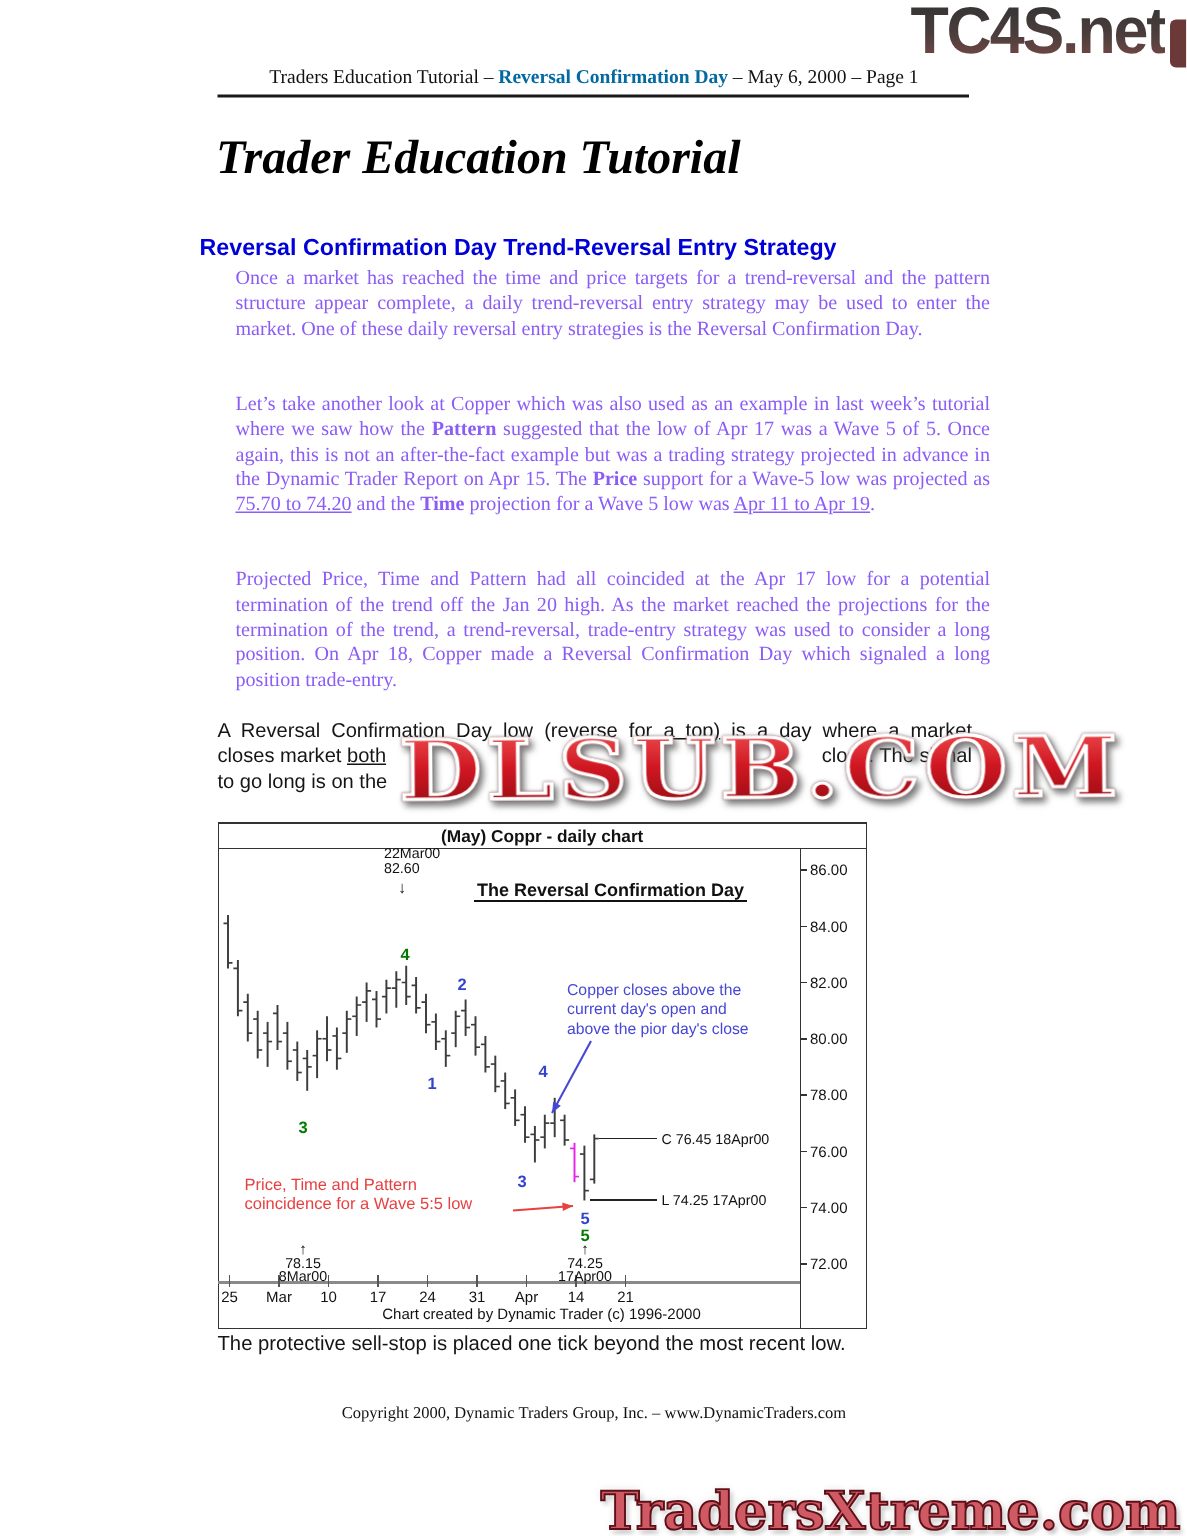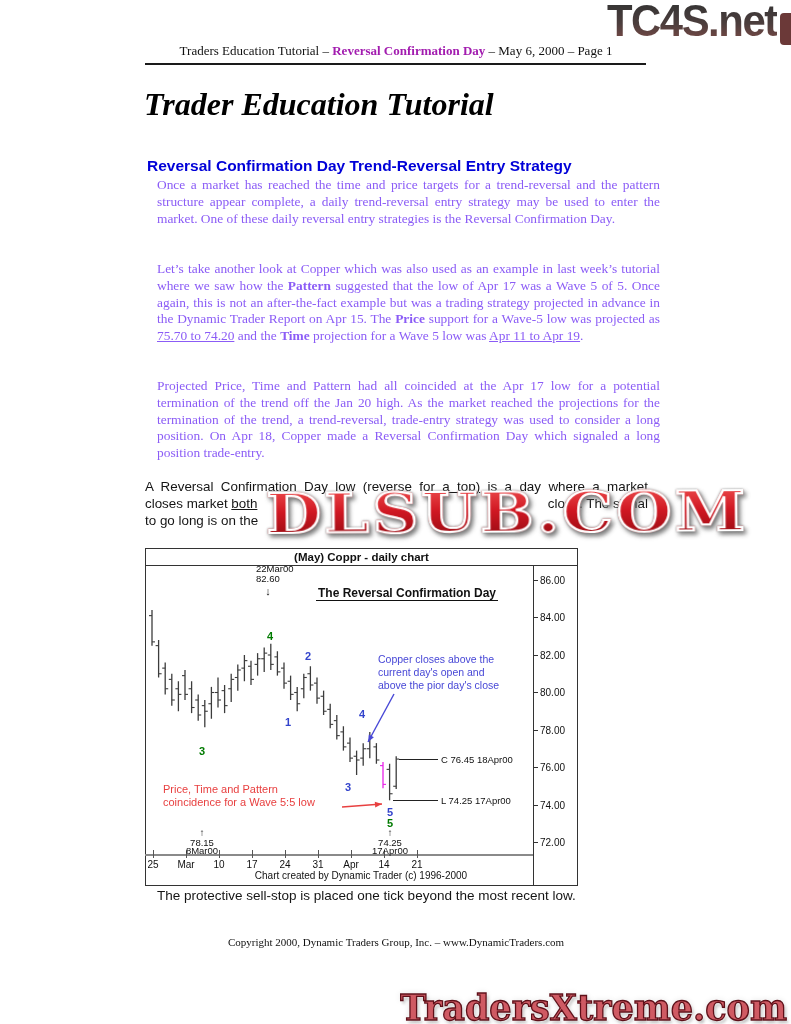--- a/index.html
+++ b/index.html
@@ -11,26 +11,26 @@
         font-weight:800;font-size:44px;letter-spacing:-1.5px;transform:scaleX(.95);
         transform-origin:right top;
         background:linear-gradient(180deg,#343434 12%,#4c3e3d 55%,#7b4a46 92%);
         -webkit-background-clip:text;background-clip:text;color:transparent;}
   .tc4s-frag{position:absolute;top:13px;right:0;width:11px;height:32px;background:#6b3938;
         border-radius:4px 0 0 4px;}
 
   
   .doc-header{position:absolute;left:145px;top:43px;width:502px;text-align:center;
         font-family:"Liberation Serif",serif;font-size:13px;color:#111;}
-  .doc-header .hl{color:#a21caf;font-weight:bold;}
+  .doc-header .hl{color:#0369a1;font-weight:bold;}
   .rule{position:absolute;left:145px;top:63px;width:501px;border-top:2px solid #1a1a1a;}
 
   .big-title{position:absolute;left:144px;top:86px;font-family:"Liberation Serif",serif;
         font-style:italic;font-weight:bold;font-size:32px;color:#000000;}
-  .section-h{position:absolute;left:147px;top:157px;font-size:15.5px;font-weight:bold;color:#0000d8;}
+  .section-h{position:absolute;left:133px;top:157px;font-size:15.5px;font-weight:bold;color:#0000d8;}
 
   .para{position:absolute;left:157px;width:503px;font-size:13.4px;line-height:16.75px;
         text-align:justify;color:#8b5cf6;font-family:Liberation Serif, serif;}
   #p1{top:177px;} #p2{top:261px;} #p3{top:378px;}
   .p4line{position:absolute;left:145px;width:503px;font-size:13.4px;line-height:16.75px;color:#151515;}
   #p4l1{top:479px;text-align:justify;text-align-last:justify;}
   #p4l2{top:496px;display:flex;justify-content:space-between;}
   #p4l3{top:513px;}
 
   
@@ -38,21 +38,21 @@
         font-family:"DejaVu Serif",serif;font-weight:bold;font-size:55px;letter-spacing:3px;
         transform:scaleX(1.15) rotate(-.4deg);transform-origin:left top;
         background:linear-gradient(180deg,#ef5050 8%,#d01722 48%,#8f0a10 95%);
         -webkit-background-clip:text;background-clip:text;color:transparent;
         -webkit-text-stroke:2.2px #fff;
         filter:drop-shadow(2px 3px 2px rgba(70,70,70,.55)) drop-shadow(0 0 1px rgba(130,130,130,.9));}
 
   .chart-wrap{position:absolute;left:145px;top:548px;width:433px;height:338px;}
   svg text{font-family:"Liberation Sans",sans-serif;}
 
-  .note{position:absolute;left:157px;top:888px;font-size:13.5px;color:#151515;}
+  .note{position:absolute;left:145px;top:888px;font-size:13.5px;color:#151515;}
   .copyright{position:absolute;left:145px;top:936px;width:502px;text-align:center;
         font-family:"Liberation Serif",serif;font-size:11px;color:#111;}
 
   
   .tx-logo{position:absolute;right:4px;top:987px;font-family:"DejaVu Serif",serif;font-weight:bold;
         font-size:35px;color:#cf5a63;-webkit-text-stroke:1.3px #5e1019;
         text-shadow:0 0 3px #fff,0 0 6px #d9d9d9,2px 3px 3px #bbb;}
 </style>
 </head>
 <body>

